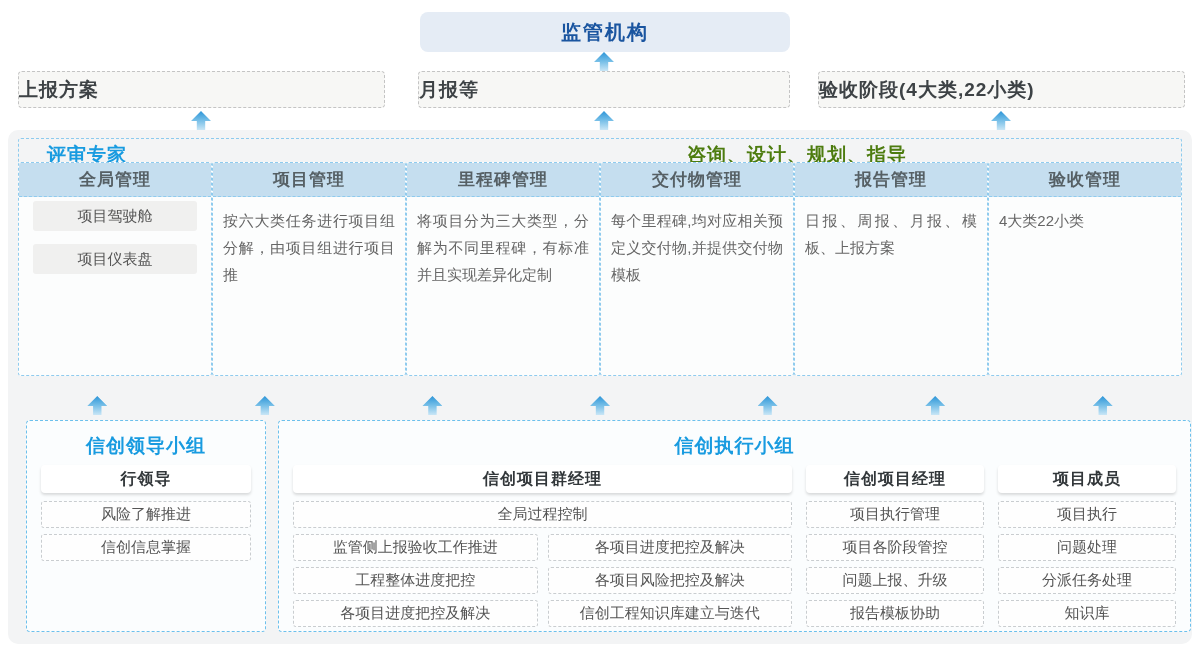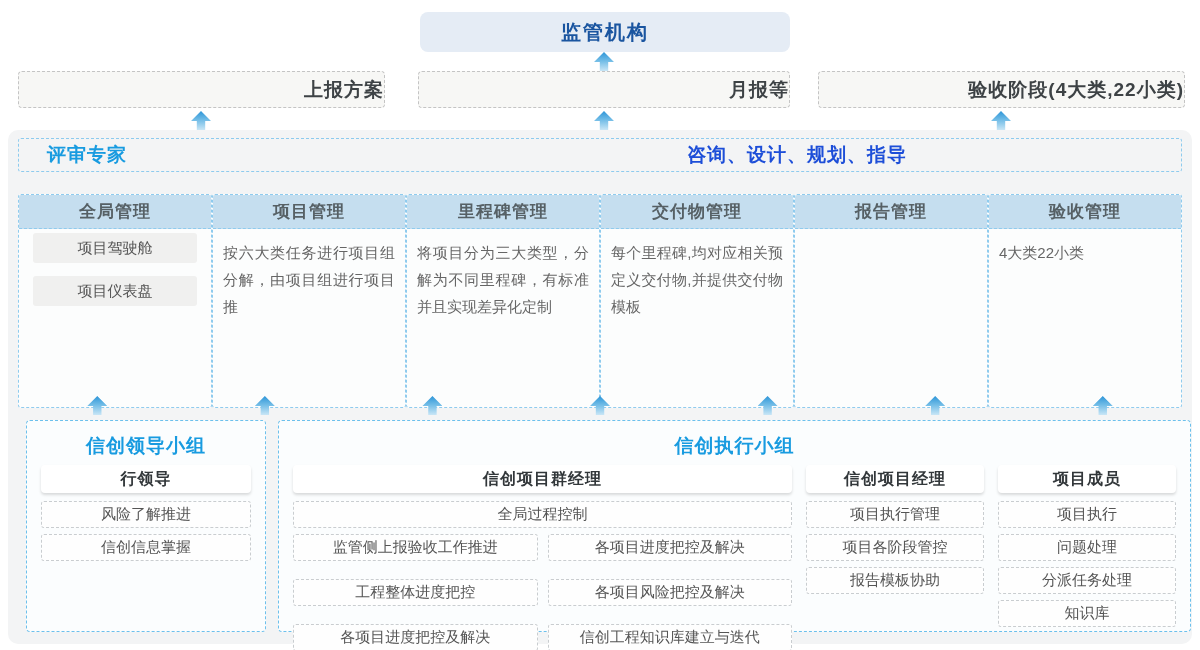--- a/index.html
+++ b/index.html
@@ -12,21 +12,21 @@
   
   .top-box{
     position:absolute;left:420px;top:12px;width:370px;height:40px;
     background:#e5ecf5;border-radius:8px;
     display:flex;align-items:center;justify-content:center;
     font-size:20px;font-weight:bold;color:#1a55a0;letter-spacing:2px;
   }
   .report-box{
     position:absolute;top:71px;height:37px;
     background:#f7f7f5;border:1px dashed #c4c4c4;border-radius:4px;
-    display:flex;align-items:center;justify-content:flex-end;
+    display:flex;align-items:center;justify-content:flex-start;
     font-size:19px;font-weight:bold;color:#3d4245;letter-spacing:1px;
     box-sizing:border-box;
   }
   .rb1{left:18px;width:367px;}
   .rb2{left:418px;width:372px;}
   .rb3{left:818px;width:367px;}
   
   .arrow{
     width:20px;height:19px;
     background:linear-gradient(180deg,#2d95d8 0%,#6fbbe6 45%,#c9e6f6 100%);
@@ -41,24 +41,24 @@
   .expert-header{
     position:absolute;left:10px;top:8px;right:10px;height:34px;
     border:1px dashed #8ecbee;border-radius:3px;box-sizing:border-box;
   }
   .expert-header .lt{
     position:absolute;left:28px;top:0;height:32px;display:flex;align-items:center;
     font-size:19px;font-weight:bold;color:#189be0;letter-spacing:1px;
   }
   .expert-header .rt{
     position:absolute;left:668px;top:0;height:32px;display:flex;align-items:center;
-    font-size:19px;font-weight:bold;color:#1d4ed8;letter-spacing:1px;
+    font-size:19px;font-weight:bold;color:#4d7c0f;letter-spacing:1px;
   }
   .cols-row{
-    position:absolute;left:10px;top:64px;right:10px;height:214px;
+    position:absolute;left:10px;top:32px;right:10px;height:214px;
     display:flex;
   }
   .mcol{
     flex:1 1 0;background:#fcfdfd;border:1px dashed #8fcbee;border-radius:3px;
     display:flex;flex-direction:column;box-sizing:border-box;overflow:hidden;
   }
   .mcol-header{
     height:33px;flex:0 0 33px;background:#c5deef;
     display:flex;align-items:center;justify-content:center;
     font-size:17px;font-weight:bold;color:#566065;letter-spacing:1px;
@@ -103,21 +103,21 @@
   }
   .item-box{
     height:27px;background:#fefefe;border:1px dashed #c9cdd0;border-radius:3px;
     display:flex;align-items:center;justify-content:center;
     font-size:15px;color:#555;box-sizing:border-box;
   }
   .stack{display:flex;flex-direction:column;gap:6px;}
   .exec-cols{display:flex;gap:14px;}
   .pm-group{flex:0 0 499px;}
   .pm-col,.member-col{flex:1 1 0;}
-  .pm-grid{display:grid;grid-template-columns:1fr 1fr;gap:18px 10px;margin-top:6px;}
+  .pm-grid{display:grid;grid-template-columns:1fr 1fr;gap:6px 10px;margin-top:6px;}
 </style>
 </head>
 <body>
 
 <div class="top-box">
   <span>监管机构</span>
 </div>
 
 <div class="arrow abs" style="left:594px;top:52px;"></div>
 
@@ -169,20 +169,23 @@
     <div class="mcol">
       <div class="mcol-header">交付物管理</div>
       <div class="mcol-body">
         <p>每个里程碑,均对应相关预定义交付物,并提供交付物模板</p>
       </div>
     </div>
 
 
     <div class="mcol">
       <div class="mcol-header">报告管理</div>
+      <div class="mcol-body">
+        <p>日报、周报、月报、模板、上报方案</p>
+      </div>
     </div>
 
     <div class="mcol">
       <div class="mcol-header">验收管理</div>
       <div class="mcol-body">
         <p>4大类22小类</p>
       </div>
     </div>
 
   </div>
@@ -237,20 +240,21 @@
             <div class="item-box">各项目进度把控及解决</div>
             <div class="item-box">信创工程知识库建立与迭代</div>
           </div>
         </div>
 
         <div class="pm-col">
           <div class="role-box">信创项目经理</div>
           <div class="stack">
             <div class="item-box">项目执行管理</div>
             <div class="item-box">项目各阶段管控</div>
+            <div class="item-box">问题上报、升级</div>
             <div class="item-box">报告模板协助</div>
           </div>
         </div>
 
         <div class="member-col">
           <div class="role-box">项目成员</div>
           <div class="stack">
             <div class="item-box">项目执行</div>
             <div class="item-box">问题处理</div>
             <div class="item-box">分派任务处理</div>

